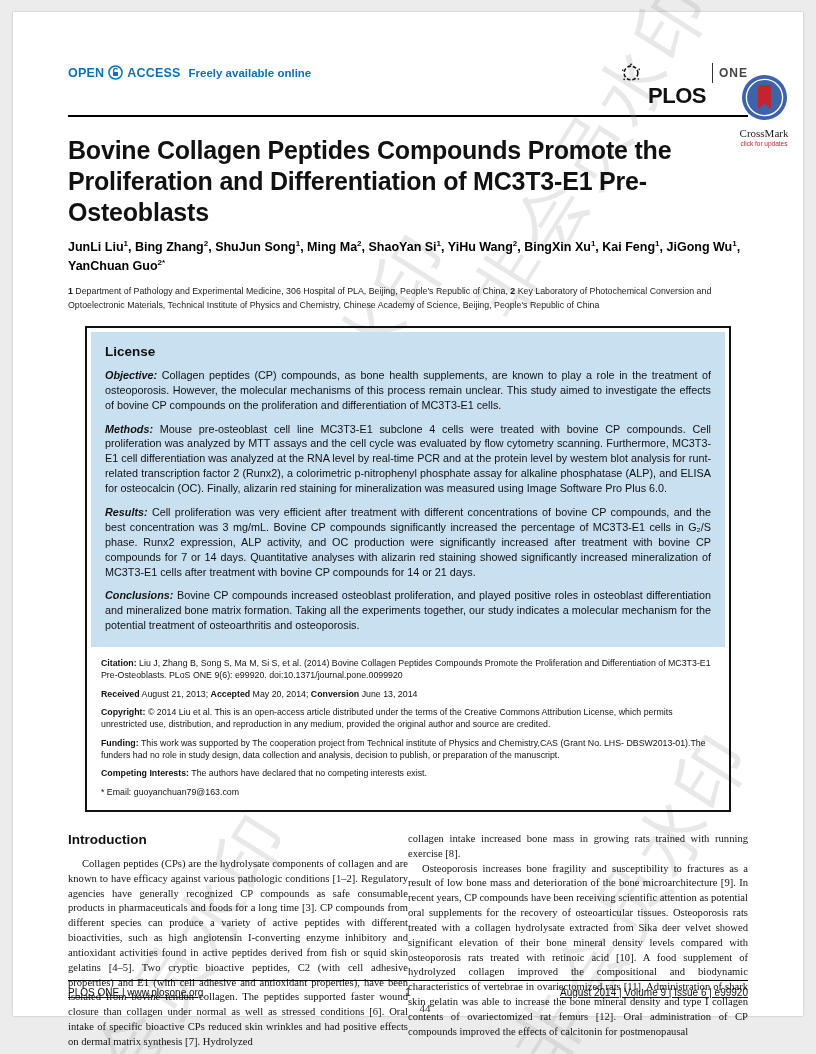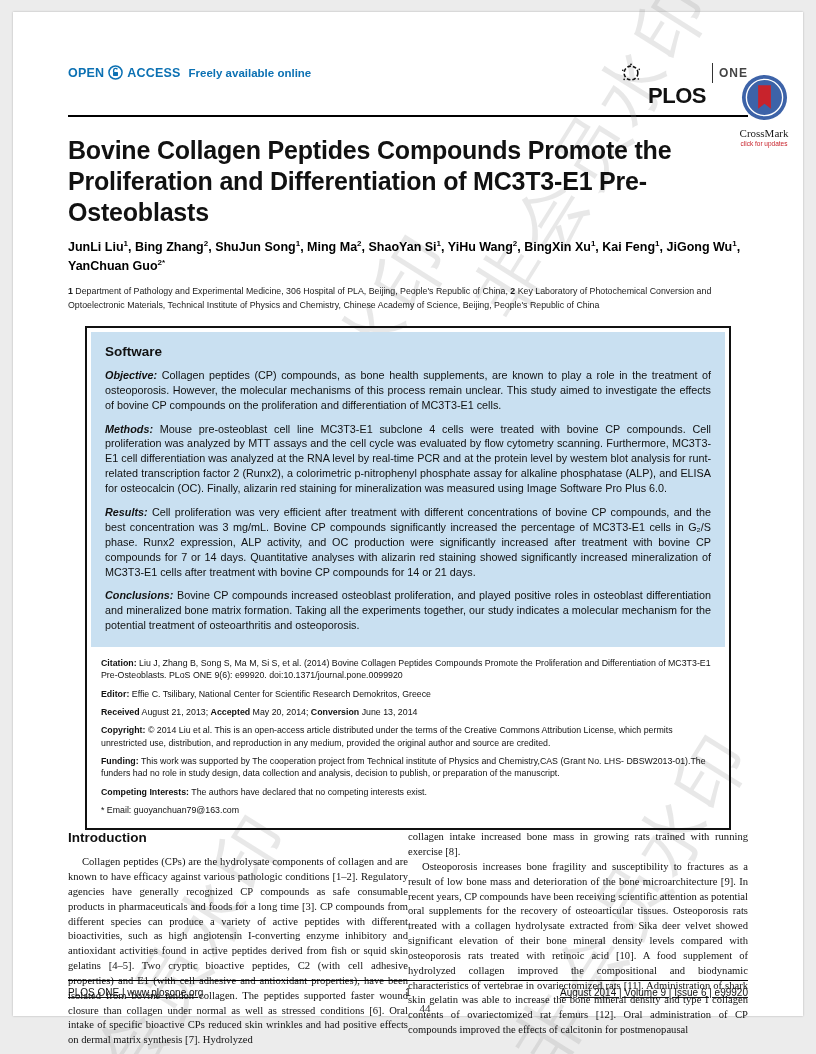--- a/index.html
+++ b/index.html
@@ -47,21 +47,21 @@
     border:2.5px solid #111;margin:14px 17px 0 17px;padding:4px;position:relative;z-index:2;background:transparent;
   }
   .abstract-box{padding:8px 14px 14px;}
   .abstract-box h2{font-size:13.5px;margin:4px 0 2px;color:#111;}
   .abs-p{font-size:10.8px;line-height:1.38;text-align:justify;margin:9px 0 0;color:#111;}
   .abs-label{font-weight:bold;font-style:italic;}
   .meta-section{padding:4px 10px 8px;}
   .meta-p{font-size:8.8px;line-height:1.4;margin:6px 0 0;color:#111;}
   .meta-p b{font-weight:bold;}
   
-  .columns{display:flex;position:relative;z-index:2;}
+  .columns{display:flex;margin-top:20px;position:relative;z-index:2;}
   .col{flex:1;min-width:0;}
   .col h3{font-size:13.5px;margin:0 0 10px;color:#111;}
   .body-p{
     font-family:"Liberation Serif",serif;font-size:10.6px;line-height:1.4;
     text-align:justify;margin:0;color:#111;
   }
   .body-p.ind{text-indent:14px;}
   
   .page-footer{
     position:absolute;left:55px;right:55px;top:968px;border-top:1.5px solid #000;
@@ -125,31 +125,30 @@
     <hr class="rule-thick">
 
     <h1 class="title">Bovine Collagen Peptides Compounds Promote the Proliferation and Differentiation of MC3T3-E1 Pre-Osteoblasts</h1>
 
     <div class="authors"><span><span>JunLi Liu</span><sup>1</sup>, </span><span><span>Bing Zhang</span><sup>2</sup>, </span><span><span>ShuJun Song</span><sup>1</sup>, </span><span><span>Ming Ma</span><sup>2</sup>, </span><span><span>ShaoYan Si</span><sup>1</sup>, </span><span><span>YiHu Wang</span><sup>2</sup>, </span><span><span>BingXin Xu</span><sup>1</sup>, </span><span><span>Kai Feng</span><sup>1</sup>, </span><span><span>JiGong Wu</span><sup>1</sup>, </span><span><span>YanChuan Guo</span><sup>2*</sup></span></div>
 
     <div class="affiliations"><b>1</b> Department of Pathology and Experimental Medicine, 306 Hospital of PLA, Beijing, People's Republic of China, <b>2</b> Key Laboratory of Photochemical Conversion and Optoelectronic Materials, Technical Institute of Physics and Chemistry, Chinese Academy of Science, Beijing, People's Republic of China</div>
 
     <div class="meta-box">
       <div class="abstract-box" style="background: rgb(201, 224, 241);">
-        <h2>Software</h2>
+        <h2>License</h2>
         <div>
             <p class="abs-p"><span class="abs-label">Objective:</span> Collagen peptides (CP) compounds, as bone health supplements, are known to play a role in the treatment of osteoporosis. However, the molecular mechanisms of this process remain unclear. This study aimed to investigate the effects of bovine CP compounds on the proliferation and differentiation of MC3T3-E1 cells.</p>
             <p class="abs-p"><span class="abs-label">Methods:</span> Mouse pre-osteoblast cell line MC3T3-E1 subclone 4 cells were treated with bovine CP compounds. Cell proliferation was analyzed by MTT assays and the cell cycle was evaluated by flow cytometry scanning. Furthermore, MC3T3-E1 cell differentiation was analyzed at the RNA level by real-time PCR and at the protein level by westem blot analysis for runt-related transcription factor 2 (Runx2), a colorimetric p-nitrophenyl phosphate assay for alkaline phosphatase (ALP), and ELISA for osteocalcin (OC). Finally, alizarin red staining for mineralization was measured using Image Software Pro Plus 6.0.</p>
             <p class="abs-p"><span class="abs-label">Results:</span> Cell proliferation was very efficient after treatment with different concentrations of bovine CP compounds, and the best concentration was 3 mg/mL. Bovine CP compounds significantly increased the percentage of MC3T3-E1 cells in G₂/S phase. Runx2 expression, ALP activity, and OC production were significantly increased after treatment with bovine CP compounds for 7 or 14 days. Quantitative analyses with alizarin red staining showed significantly increased mineralization of MC3T3-E1 cells after treatment with bovine CP compounds for 14 or 21 days.</p>
             <p class="abs-p"><span class="abs-label">Conclusions:</span> Bovine CP compounds increased osteoblast proliferation, and played positive roles in osteoblast differentiation and mineralized bone matrix formation. Taking all the experiments together, our study indicates a molecular mechanism for the potential treatment of osteoarthritis and osteoporosis.</p>
           </div>
       </div>
       <div class="meta-section">
           <p class="meta-p"><b>Citation:</b> Liu J, Zhang B, Song S, Ma M, Si S, et al. (2014) Bovine Collagen Peptides Compounds Promote the Proliferation and Differentiation of MC3T3-E1 Pre-Osteoblasts. PLoS ONE 9(6): e99920. doi:10.1371/journal.pone.0099920</p>
-          <p class="meta-p"><b>Editor:</b> Effie C. Tsilibary, National Center for Scientific Research Demokritos, Greece</p>
           <p class="meta-p"><b>Received</b> August 21, 2013; <b>Accepted</b> May 20, 2014; <b>Conversion</b> June 13, 2014</p>
           <p class="meta-p"><b>Copyright:</b> © 2014 Liu et al. This is an open-access article distributed under the terms of the Creative Commons Attribution License, which permits unrestricted use, distribution, and reproduction in any medium, provided the original author and source are credited.</p>
           <p class="meta-p"><b>Funding:</b> This work was supported by The cooperation project from Technical institute of Physics and Chemistry,CAS (Grant No. LHS- DBSW2013-01).The funders had no role in study design, data collection and analysis, decision to publish, or preparation of the manuscript.</p>
           <p class="meta-p"><b>Competing Interests:</b> The authors have declared that no competing interests exist.</p>
           <p class="meta-p">* Email: guoyanchuan79@163.com</p>
         </div>
     </div>
 
     <div class="columns">
       <div class="col">

